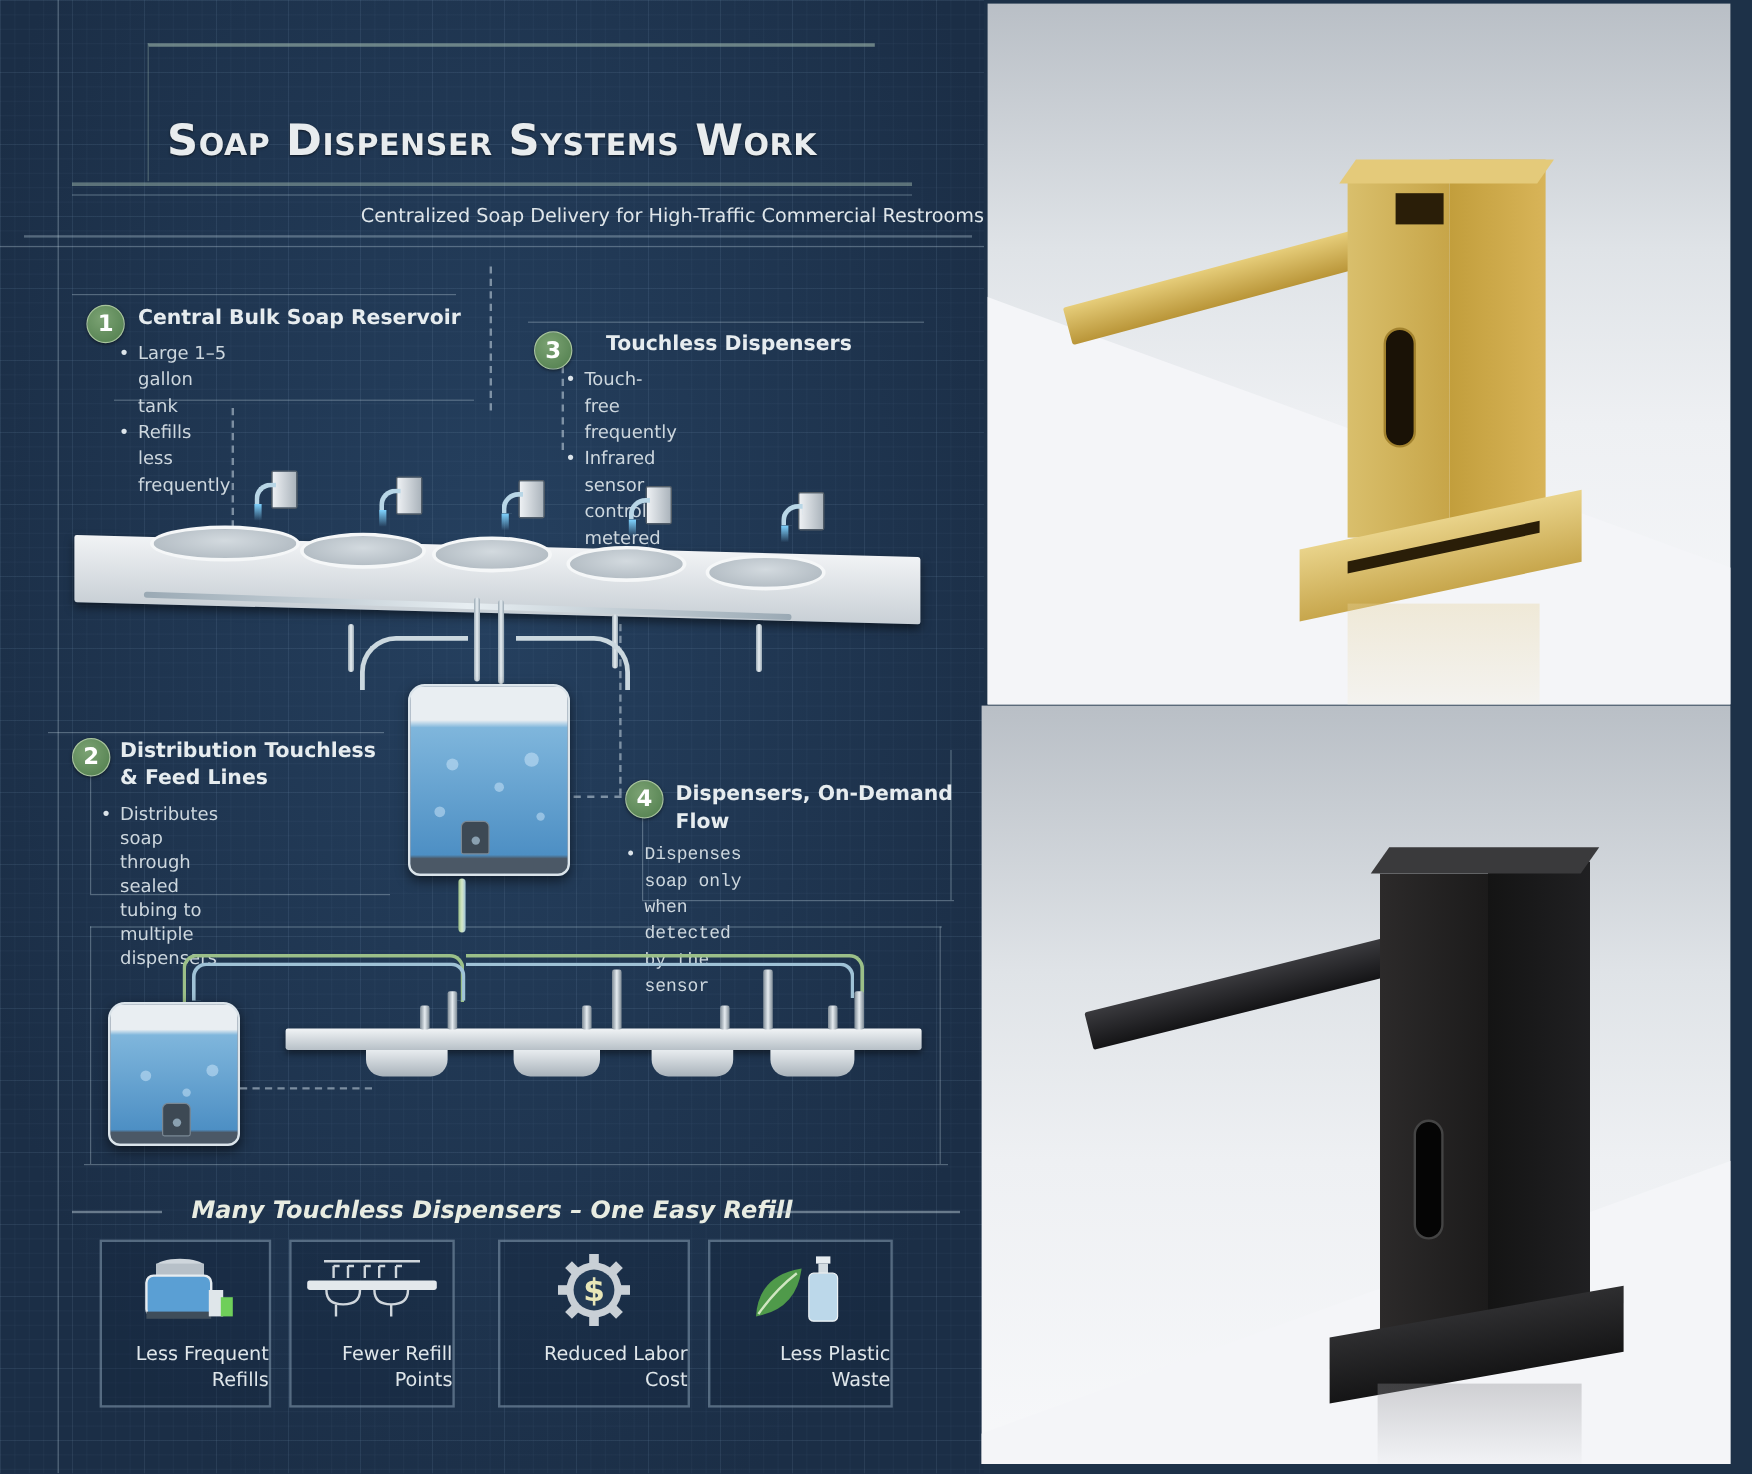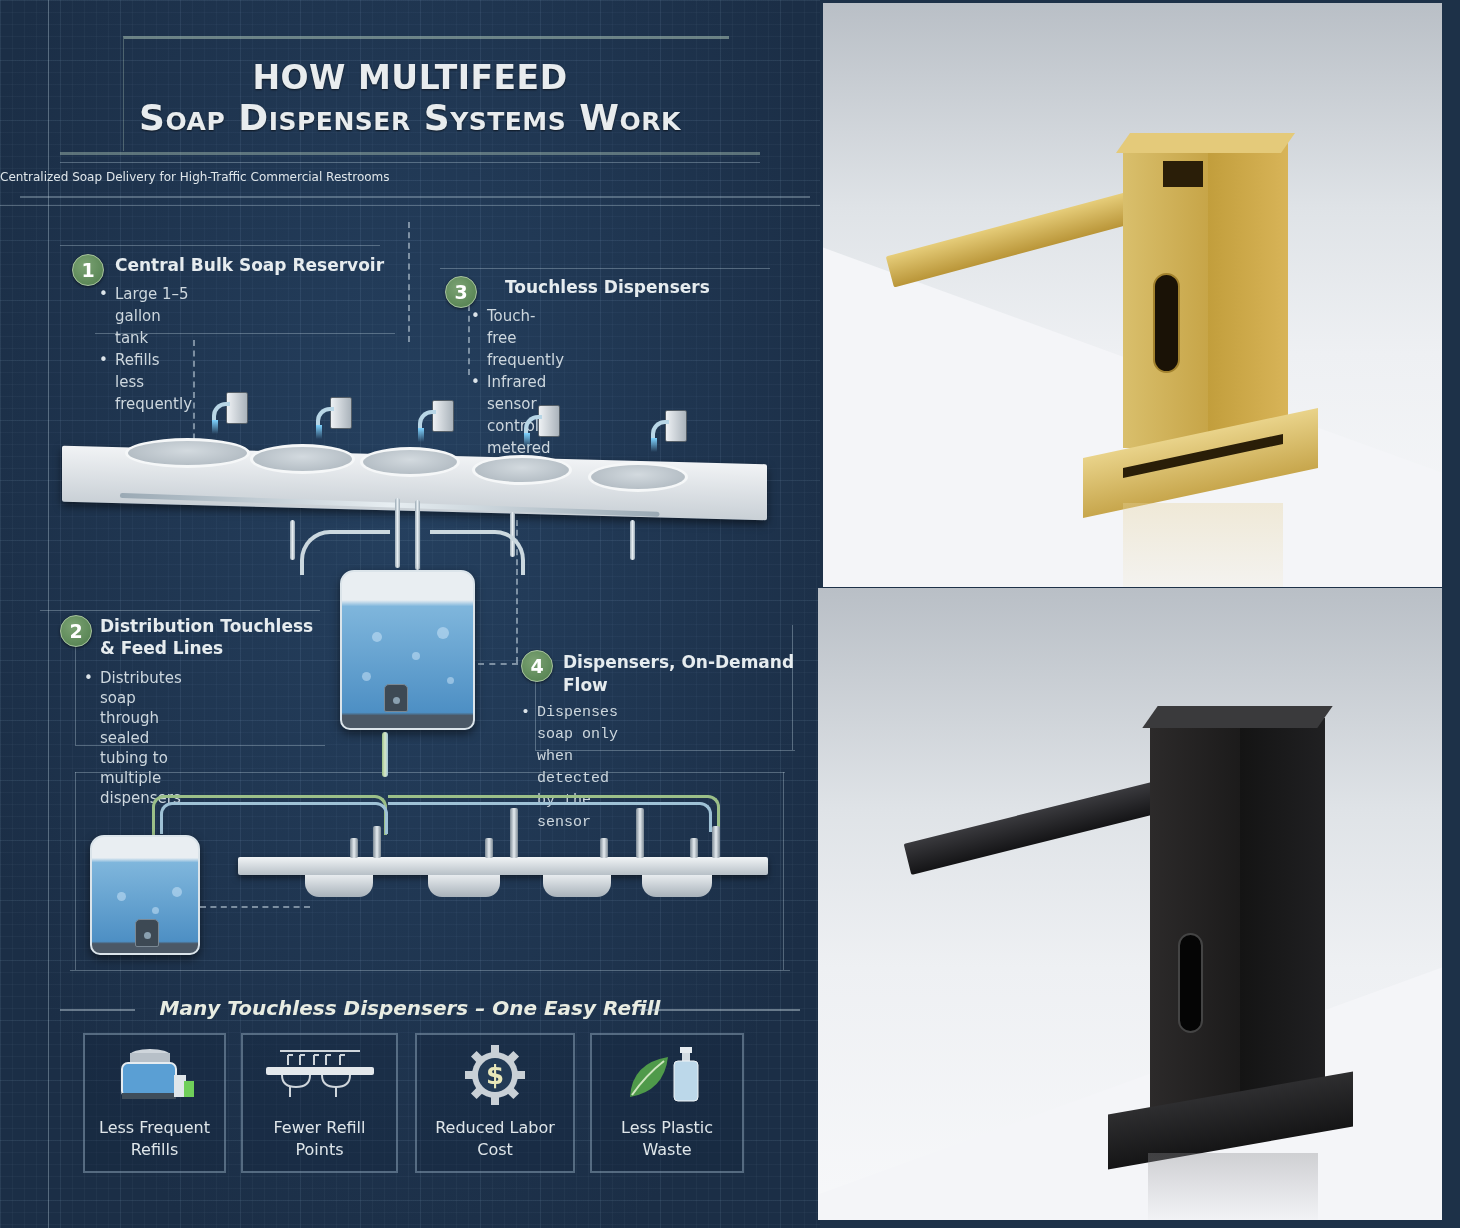--- a/index.html
+++ b/index.html
@@ -33,22 +33,22 @@
   .title-line1, .title-line2 {
     position: absolute; left: 0; width: 820px; text-align: center;
     color: #e8ecee; font-weight: bold; letter-spacing: 0.5px;
     text-shadow: 0 1px 2px rgba(0,0,0,0.6);
   }
   .title-line1 { top: 58px; font-size: 33px; }
   .title-line2 { top: 97px; font-size: 36px; font-variant: small-caps; }
   .title-rule { position: absolute; left: 60px; top: 152px; width: 700px; height: 3px; background: rgba(170,195,180,0.45); }
   .title-rule2 { position: absolute; left: 60px; top: 162px; width: 700px; height: 1px; background: rgba(190,210,220,0.35); }
   .subtitle {
-    position: absolute; left: 0; top: 170px; width: 820px; text-align: left;
-    color: #dfe6ea; font-size: 12px;
+    position: absolute; left: 0; top: 170px; width: 820px; text-align: right;
+    color: #dfe6ea; font-size: 16px;
   }
   .subtitle-rule { position: absolute; left: 20px; top: 196px; width: 790px; height: 2px; background: rgba(190,210,220,0.35); }
 
   
   .callout { position: absolute; color: #e6ecef; }
   .badge {
     position: absolute; width: 32px; height: 32px; border-radius: 50%;
     background: radial-gradient(circle at 40% 35%, #7ba273, #4f7d4c);
     border: 1px solid #a8c49c;
     color: #fff; font-weight: bold; font-size: 19px; text-align: center; line-height: 30px;
@@ -106,21 +106,21 @@
   }
   .tagline-rule { position: absolute; top: 1009px; height: 2px; background: rgba(200,215,225,0.45); }
 
   .benefit {
     position: absolute; top: 1033px; height: 140px;
     border: 2px solid rgba(160,185,205,0.45);
     background: rgba(20,38,60,0.35);
   }
   .benefit-icon { position: absolute; left: 50%; top: 10px; transform: translateX(-50%); width: 90px; height: 60px; }
   .benefit-label {
-    position: absolute; left: 0; right: 0; top: 82px; text-align: center;
+    position: absolute; left: 0; right: 0; top: 82px; text-align: right;
     color: #dfe6ea; font-size: 16px; line-height: 22px;
   }
 
   
   .photo {
     position: absolute; overflow: hidden;
     background: linear-gradient(180deg, #b9bfc6 0%, #dfe3e7 35%, #eef0f3 60%, #f7f8fa 100%);
   }
   .photo-top { left: 823px; top: 3px; width: 619px; height: 584px; }
   .photo-bottom { left: 818px; top: 588px; width: 624px; height: 632px; }
@@ -156,21 +156,20 @@
   <div class="bp-line dash-v" style="left:516px;top:520px;height:143px;"></div>
   <div class="bp-line v" style="left:535px;top:680px;height:70px;"></div>
   <div class="bp-line h" style="left:535px;top:750px;width:260px;"></div>
   <div class="bp-line v" style="left:792px;top:625px;height:125px;"></div>
   <div class="bp-line h" style="left:75px;top:772px;width:710px;"></div>
   <div class="bp-line h" style="left:70px;top:970px;width:720px;"></div>
   <div class="bp-line v" style="left:75px;top:772px;height:198px;"></div>
   <div class="bp-line v" style="left:783px;top:772px;height:198px;"></div>
 
   <div class="title-frame"></div>
-  <div class="title-line1">HOW MULTIFEED</div>
   <div class="title-line2">Soap Dispenser Systems Work</div>
   <div class="title-rule"></div>
   <div class="title-rule2"></div>
   <div class="subtitle">Centralized Soap Delivery for High-Traffic Commercial Restrooms</div>
   <div class="subtitle-rule"></div>
 
   <div class="callout">
     <div class="badge" style="left:72px;top:254px;">1</div>
     <div class="callout-title" style="left:115px;top:254px;">Central Bulk Soap Reservoir</div>
     <ul class="callout-list" style="left:97px;top:283px;">
@@ -288,21 +287,21 @@
     <svg class="benefit-icon" viewBox="0 0 90 60">
       <ellipse cx="40" cy="10" rx="20" ry="6" fill="#cfd6dc"></ellipse>
       <rect x="20" y="8" width="40" height="10" fill="#b7c0c8"></rect>
       <rect x="12" y="18" width="54" height="34" rx="6" fill="#5a9fd4" stroke="#e6ecf0" stroke-width="2"></rect>
       <rect x="12" y="48" width="54" height="6" fill="#3f4d5a"></rect>
       <rect x="64" y="30" width="12" height="22" fill="#dfe6ea"></rect>
       <rect x="74" y="36" width="10" height="16" fill="#6fcf5a"></rect>
     </svg>
     <div class="benefit-label"><span>Less Frequent</span><br><span>Refills</span></div>
   </div>
-  <div class="benefit" style="left:241px;width:157px;">
+  <div class="benefit" style="left:241px;width:138px;">
     <svg class="benefit-icon" viewBox="0 0 120 60" style="width:120px;">
       <line x1="20" y1="6" x2="100" y2="6" stroke="#cfd6dc" stroke-width="2"></line>
       <g stroke="#cfd6dc" stroke-width="2" fill="none">
         <path d="M28 10 v10 M40 10 v10 M54 10 v10 M66 10 v10 M80 10 v10"></path>
         <path d="M28 10 h5 M40 10 h5 M54 10 h5 M66 10 h5 M80 10 h5"></path>
       </g>
       <rect x="6" y="22" width="108" height="8" rx="2" fill="#e3e8ec"></rect>
       <g stroke="#cfd6dc" stroke-width="2" fill="none">
         <path d="M22 30 q0 12 14 12 q14 0 14 -12"></path>
         <path d="M62 30 q0 12 14 12 q14 0 14 -12"></path>

